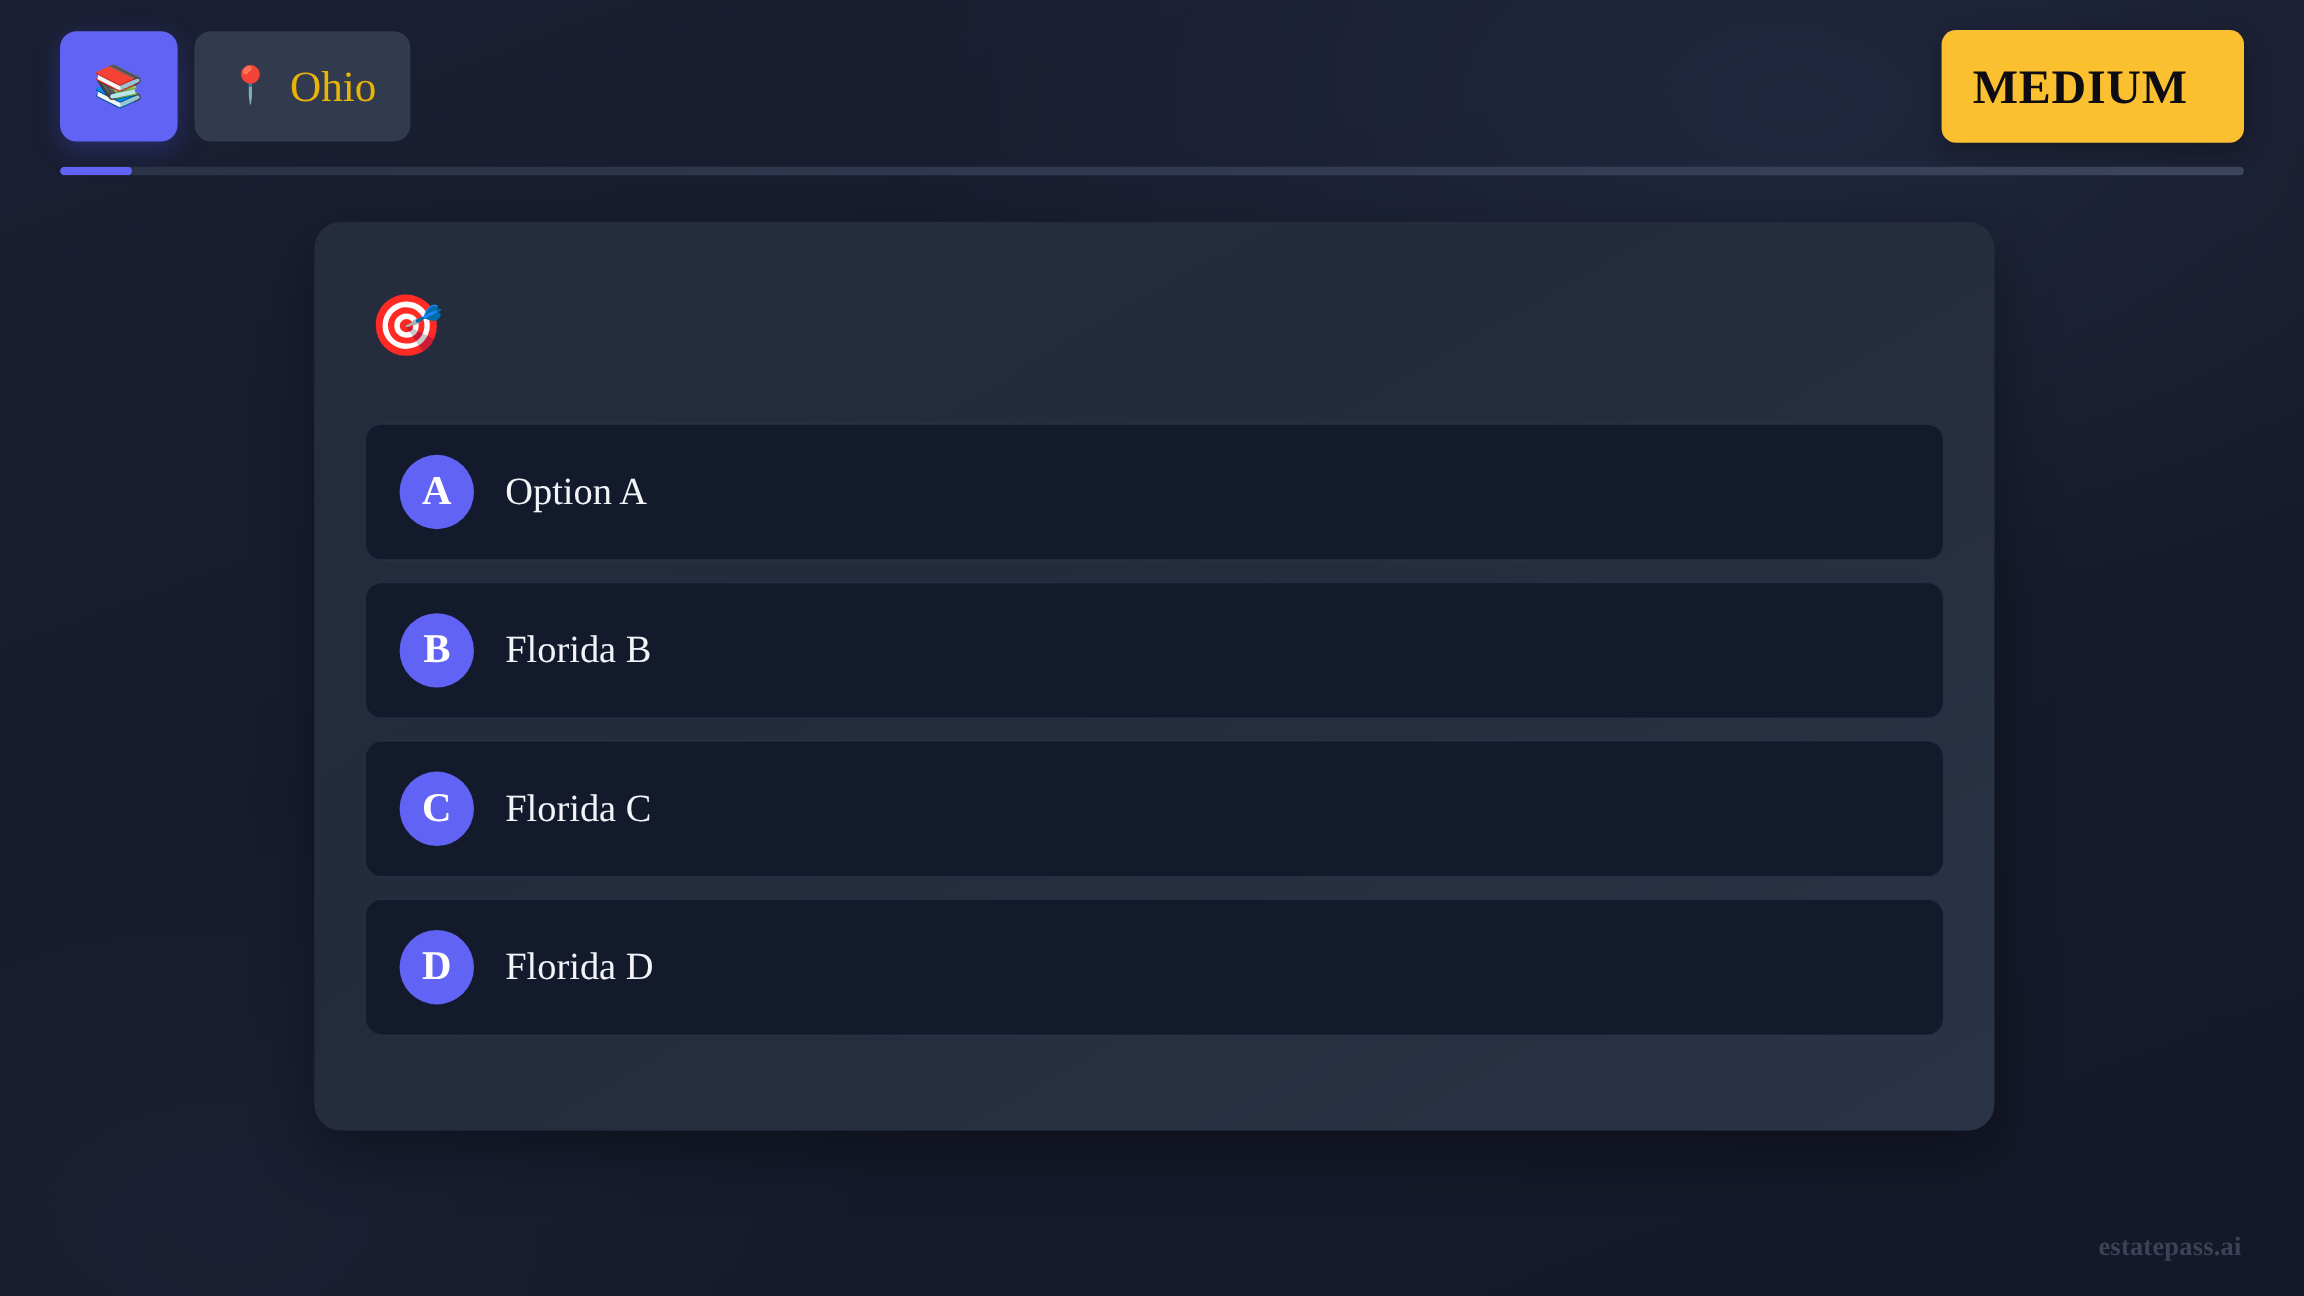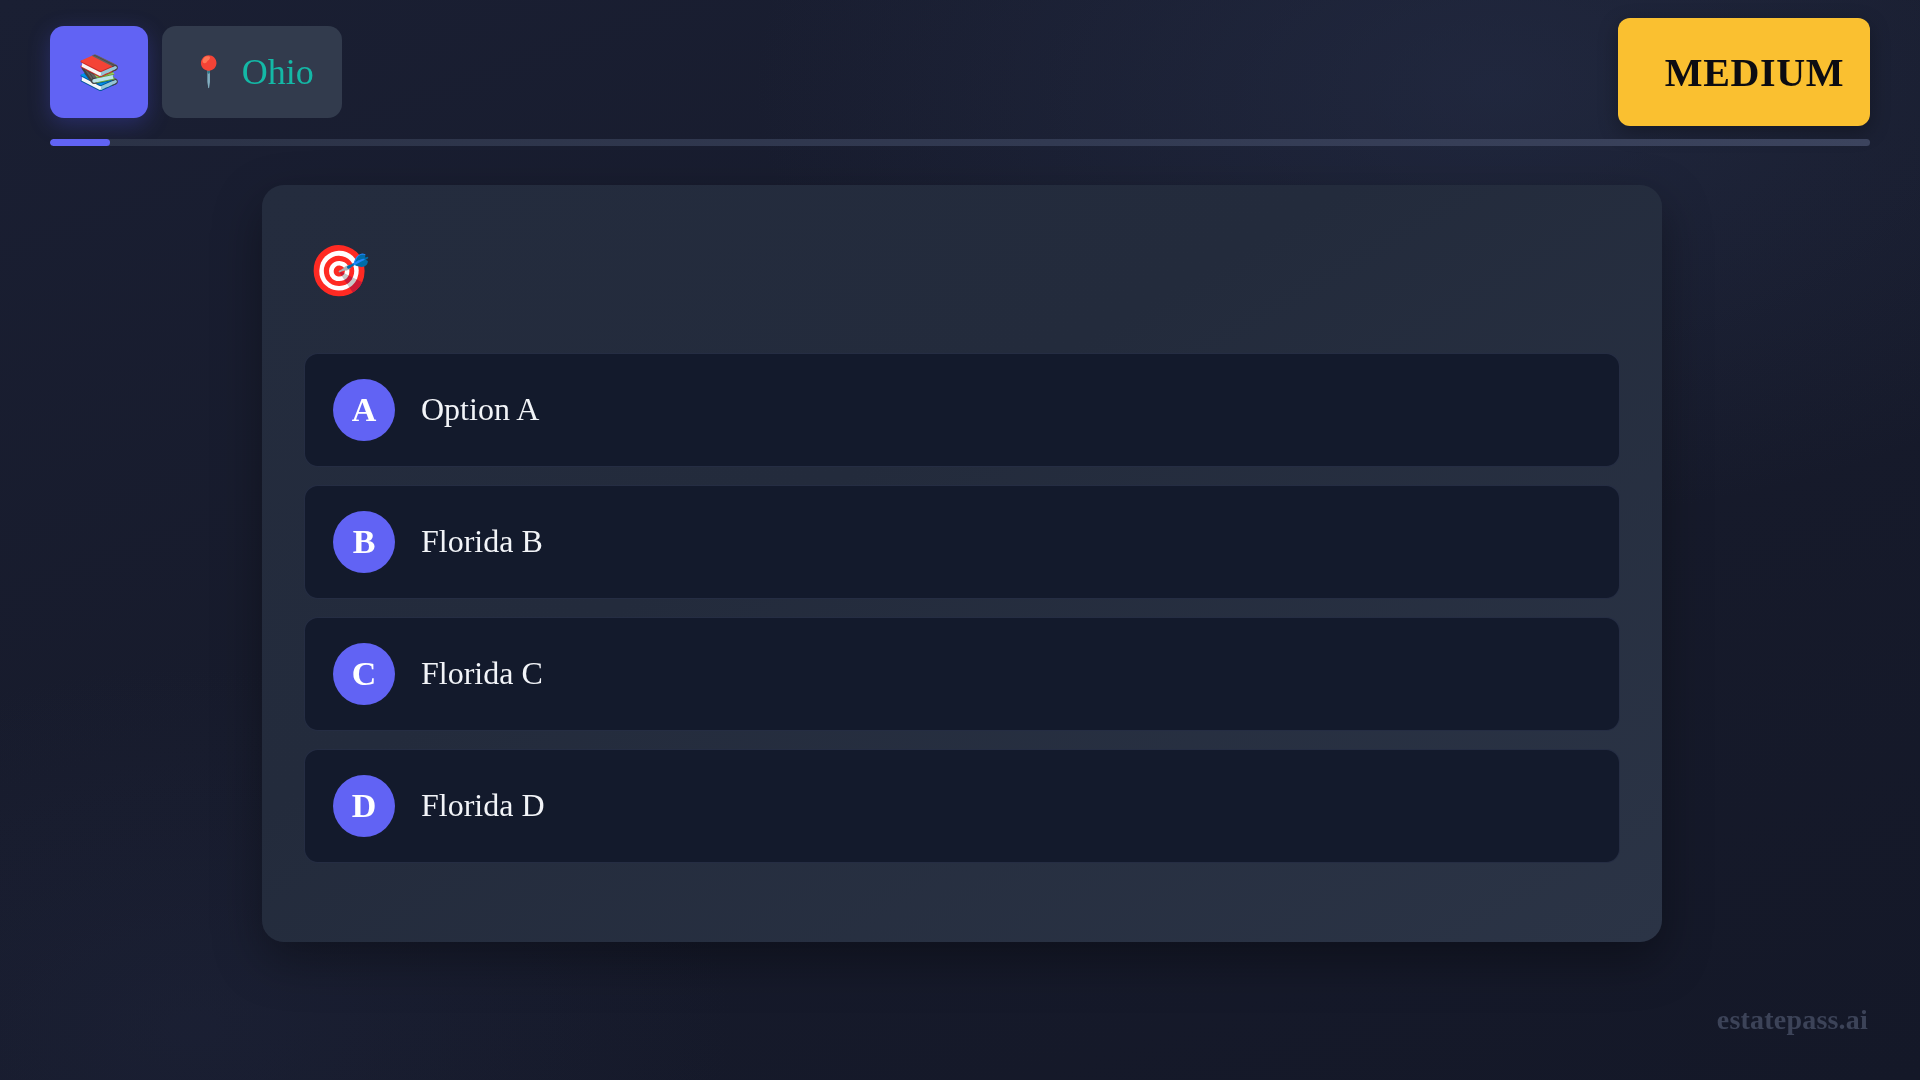--- a/index.html
+++ b/index.html
@@ -55,45 +55,45 @@
     letter-spacing: 0.1px;
   }
 
   .chip-region {
     background: #323b4d;
   }
 
   .chip-region .chip-label {
     font-size: 36px;
     font-weight: normal;
-    color: #14b8a6;
+    color: #eab308;
   }
 
   .chip-emoji {
     font-size: 34px;
     line-height: 1;
     font-family: "DejaVu Sans", sans-serif;
   }
 
   .chip-region .chip-emoji { font-size: 30px; }
 
   .difficulty-badge {
     margin-left: auto;
-    height: 108px;
+    height: 94px;
     min-width: 252px;
     padding: 0 26px;
     border-radius: 12px;
     background: #fac030;
     color: #0c0c12;
     font-size: 40px;
     font-weight: bold;
     letter-spacing: 0.6px;
     display: flex;
     align-items: center;
-    justify-content: flex-end;
+    justify-content: flex-start;
     box-shadow: 0 6px 20px rgba(0,0,0,0.30);
   }
 
   
   .progress-track {
     position: absolute;
     left: 50px;
     right: 50px;
     top: 139px;
     height: 7px;
@@ -178,22 +178,22 @@
     font-size: 32px;
     font-weight: normal;
     color: #f2f4f8;
     line-height: 1.1;
   }
 
   
   .watermark {
     position: absolute;
     right: 52px;
-    bottom: 44px;
-    font-size: 28px;
+    bottom: 28px;
+    font-size: 22px;
     font-weight: bold;
     color: #3c4358;
     letter-spacing: 0.2px;
   }
 </style>
 </head>
 <body>
 
 <div class="header">
 

